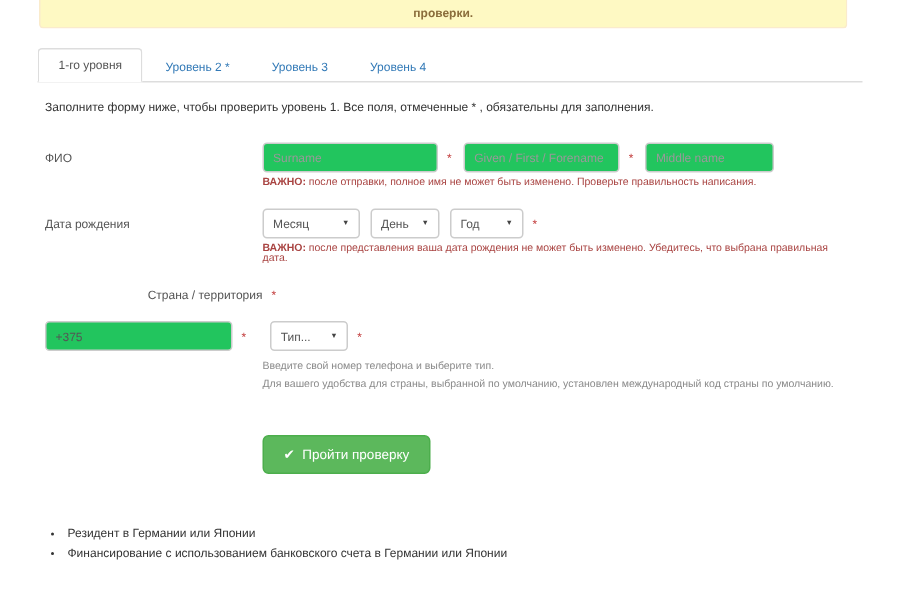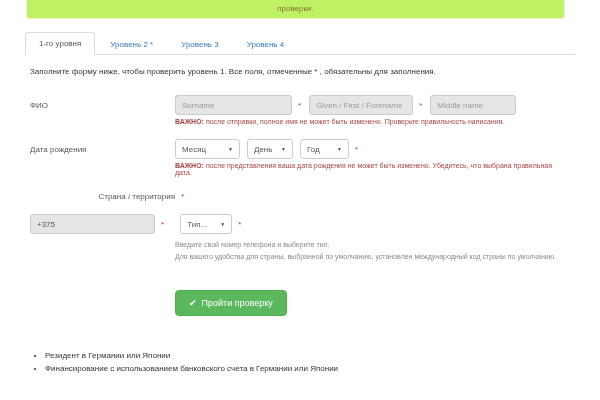--- a/index.html
+++ b/index.html
@@ -1,38 +1,38 @@
 <!DOCTYPE html>
 <html><head>
 <meta charset="utf-8">
 <style>
   * { box-sizing: border-box; margin: 0; padding: 0; }
   html, body { width: 600px; height: 400px; overflow: hidden; background: #fff;
     font-family: "Liberation Sans", sans-serif; color: #333; }
 
   
-  .banner { margin: 0 35px 0 26px; height: 19px; background: #bef264;
+  .banner { margin: 0 35px 0 26px; height: 19px; background: #fef9c3;
     border: 1px solid #faebcc; border-top: none; border-radius: 0 0 3px 3px;
-    text-align: center; font-size: 8px; color: #8a6d3b; line-height: 17px; }
+    text-align: center; font-size: 8px; color: #8a6d3b; line-height: 17px; font-weight: bold; }
 
   
   .tabbar { display: flex; align-items: flex-end; margin: 13px 25px 0 25px;
     border-bottom: 1px solid #ddd; }
   .tab { font-size: 8px; padding: 6px 13px; color: #337ab7; cursor: pointer;
     margin-bottom: -1px; margin-right: 2px; white-space: nowrap; text-align: center; }
   .tab.active { background: #fff; border: 1px solid #ddd; border-bottom: 1px solid #fff;
     border-radius: 3px 3px 0 0; color: #555; cursor: default; }
 
   .intro { margin: 12px 30px 0 30px; font-size: 8px; color: #333; }
 
   
   .form-row { display: flex; align-items: center; padding-left: 30px; }
   .form-label { width: 145px; flex-shrink: 0; font-size: 8px; color: #555; }
   .input { height: 20px; border: 1px solid #ccc; border-radius: 3px; padding: 0 6px;
-    font-size: 8px; color: #555; font-family: inherit; outline: none; background: #e5e5e5; }
+    font-size: 8px; color: #555; font-family: inherit; outline: none; background: #22c55e; }
   .input::placeholder { color: #999; }
   .sel { height: 20px; border: 1px solid #ccc; border-radius: 3px; padding: 0 6px;
     font-size: 8px; color: #555; background: #fff; display: inline-flex;
     align-items: center; justify-content: space-between; cursor: pointer; flex-shrink: 0; }
   .caret { font-size: 5px; color: #444; margin-left: 5px; }
   .req { color: #c23b3b; font-size: 8px; margin: 0 8px 0 6px; }
   .gap { width: 7px; flex-shrink: 0; }
 
   .note { margin: 3px 30px 0 175px; font-size: 7px; color: #a94442; }
   .note b { font-weight: bold; }

